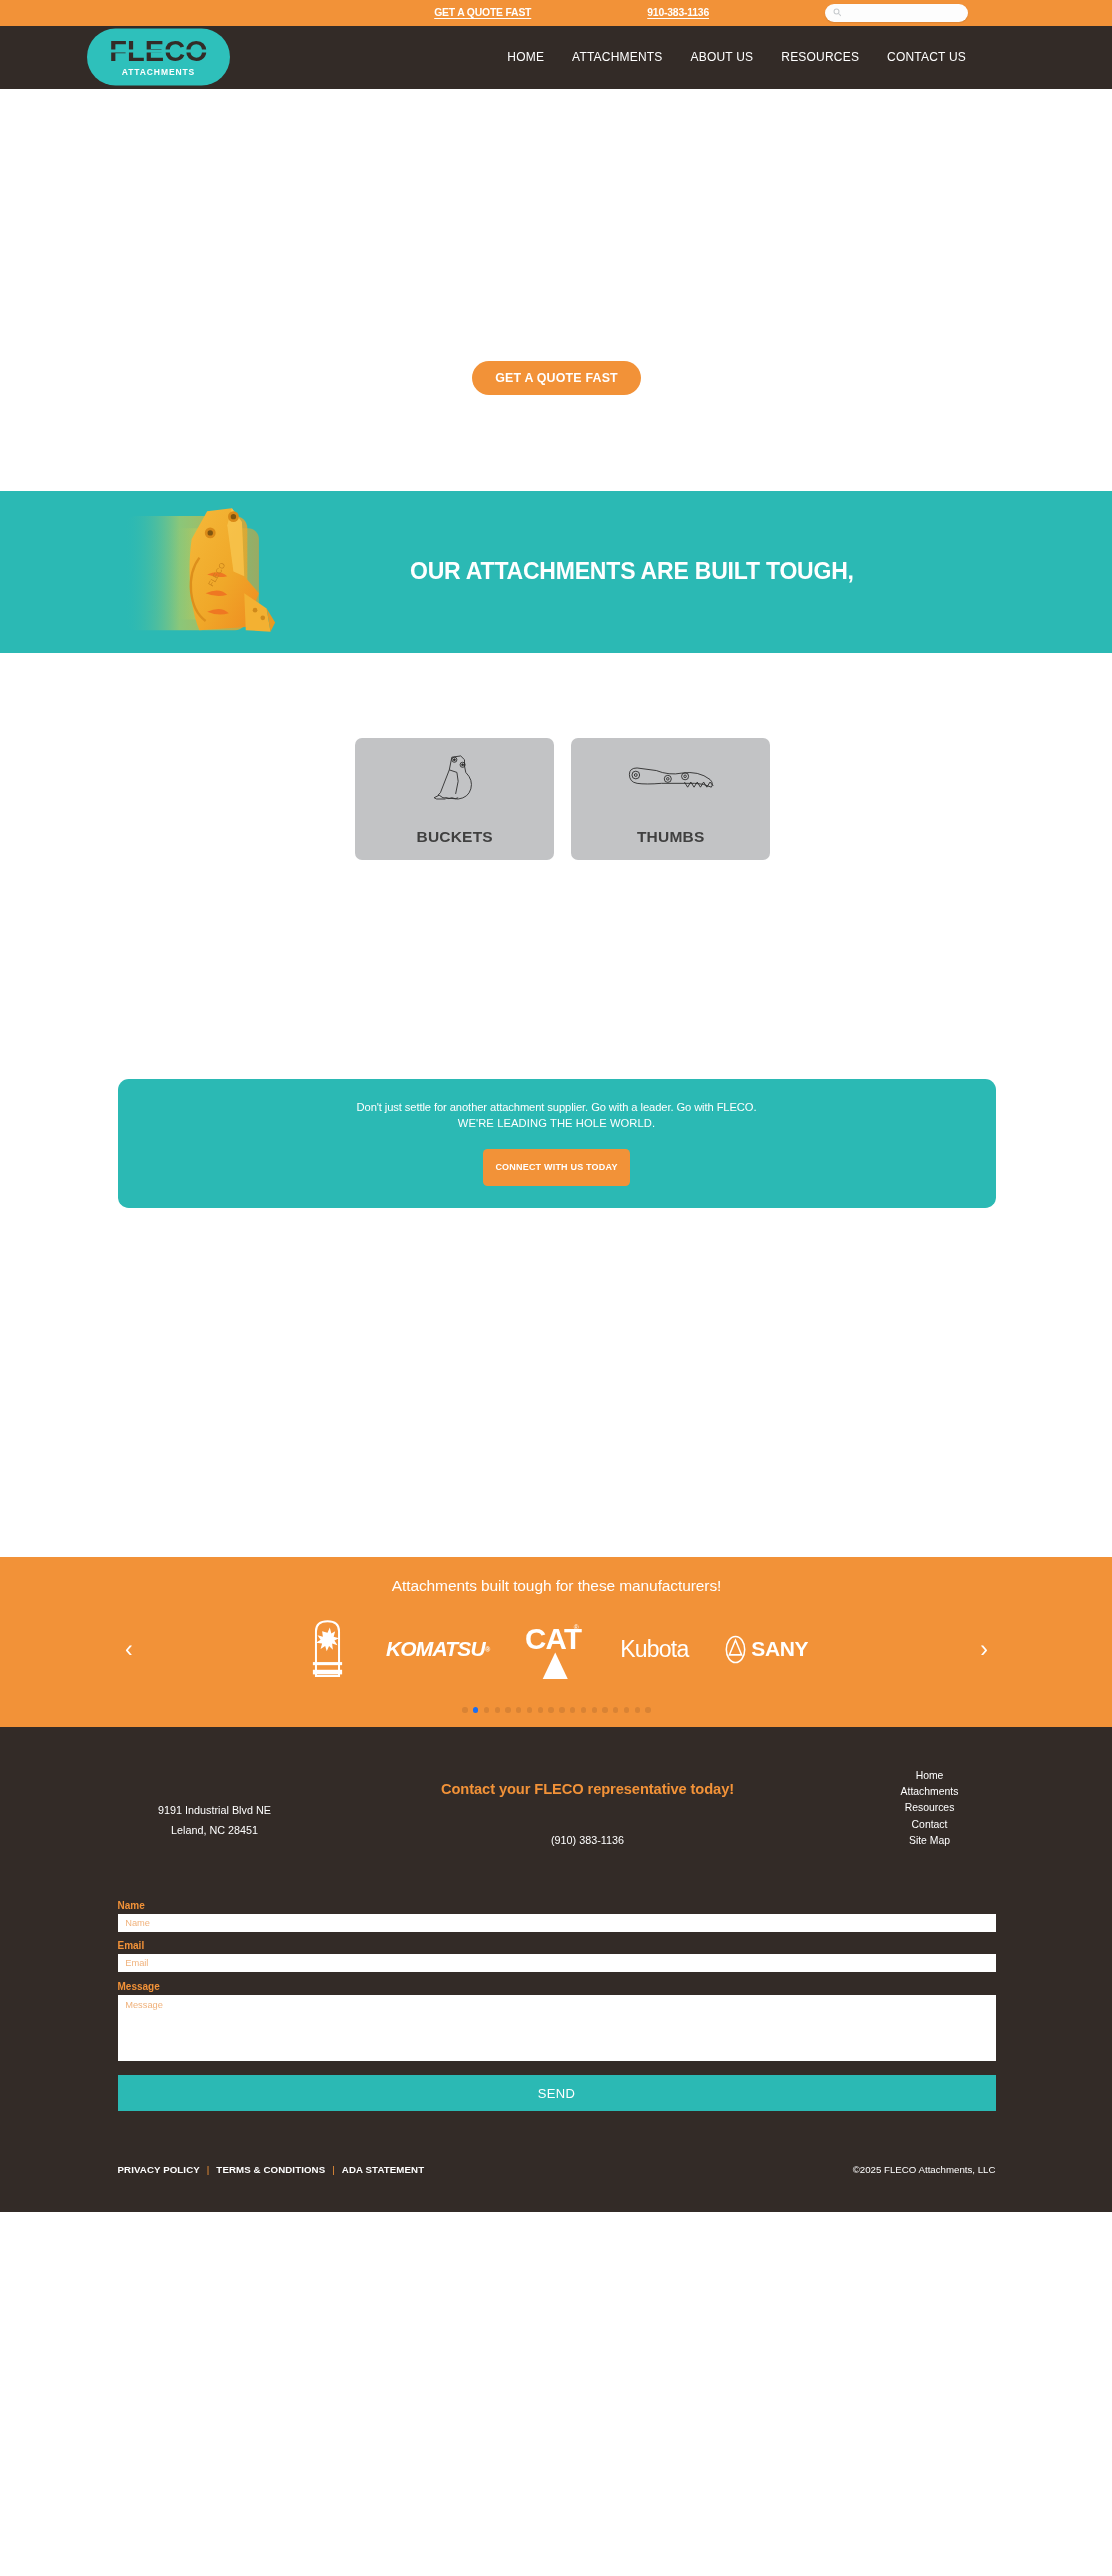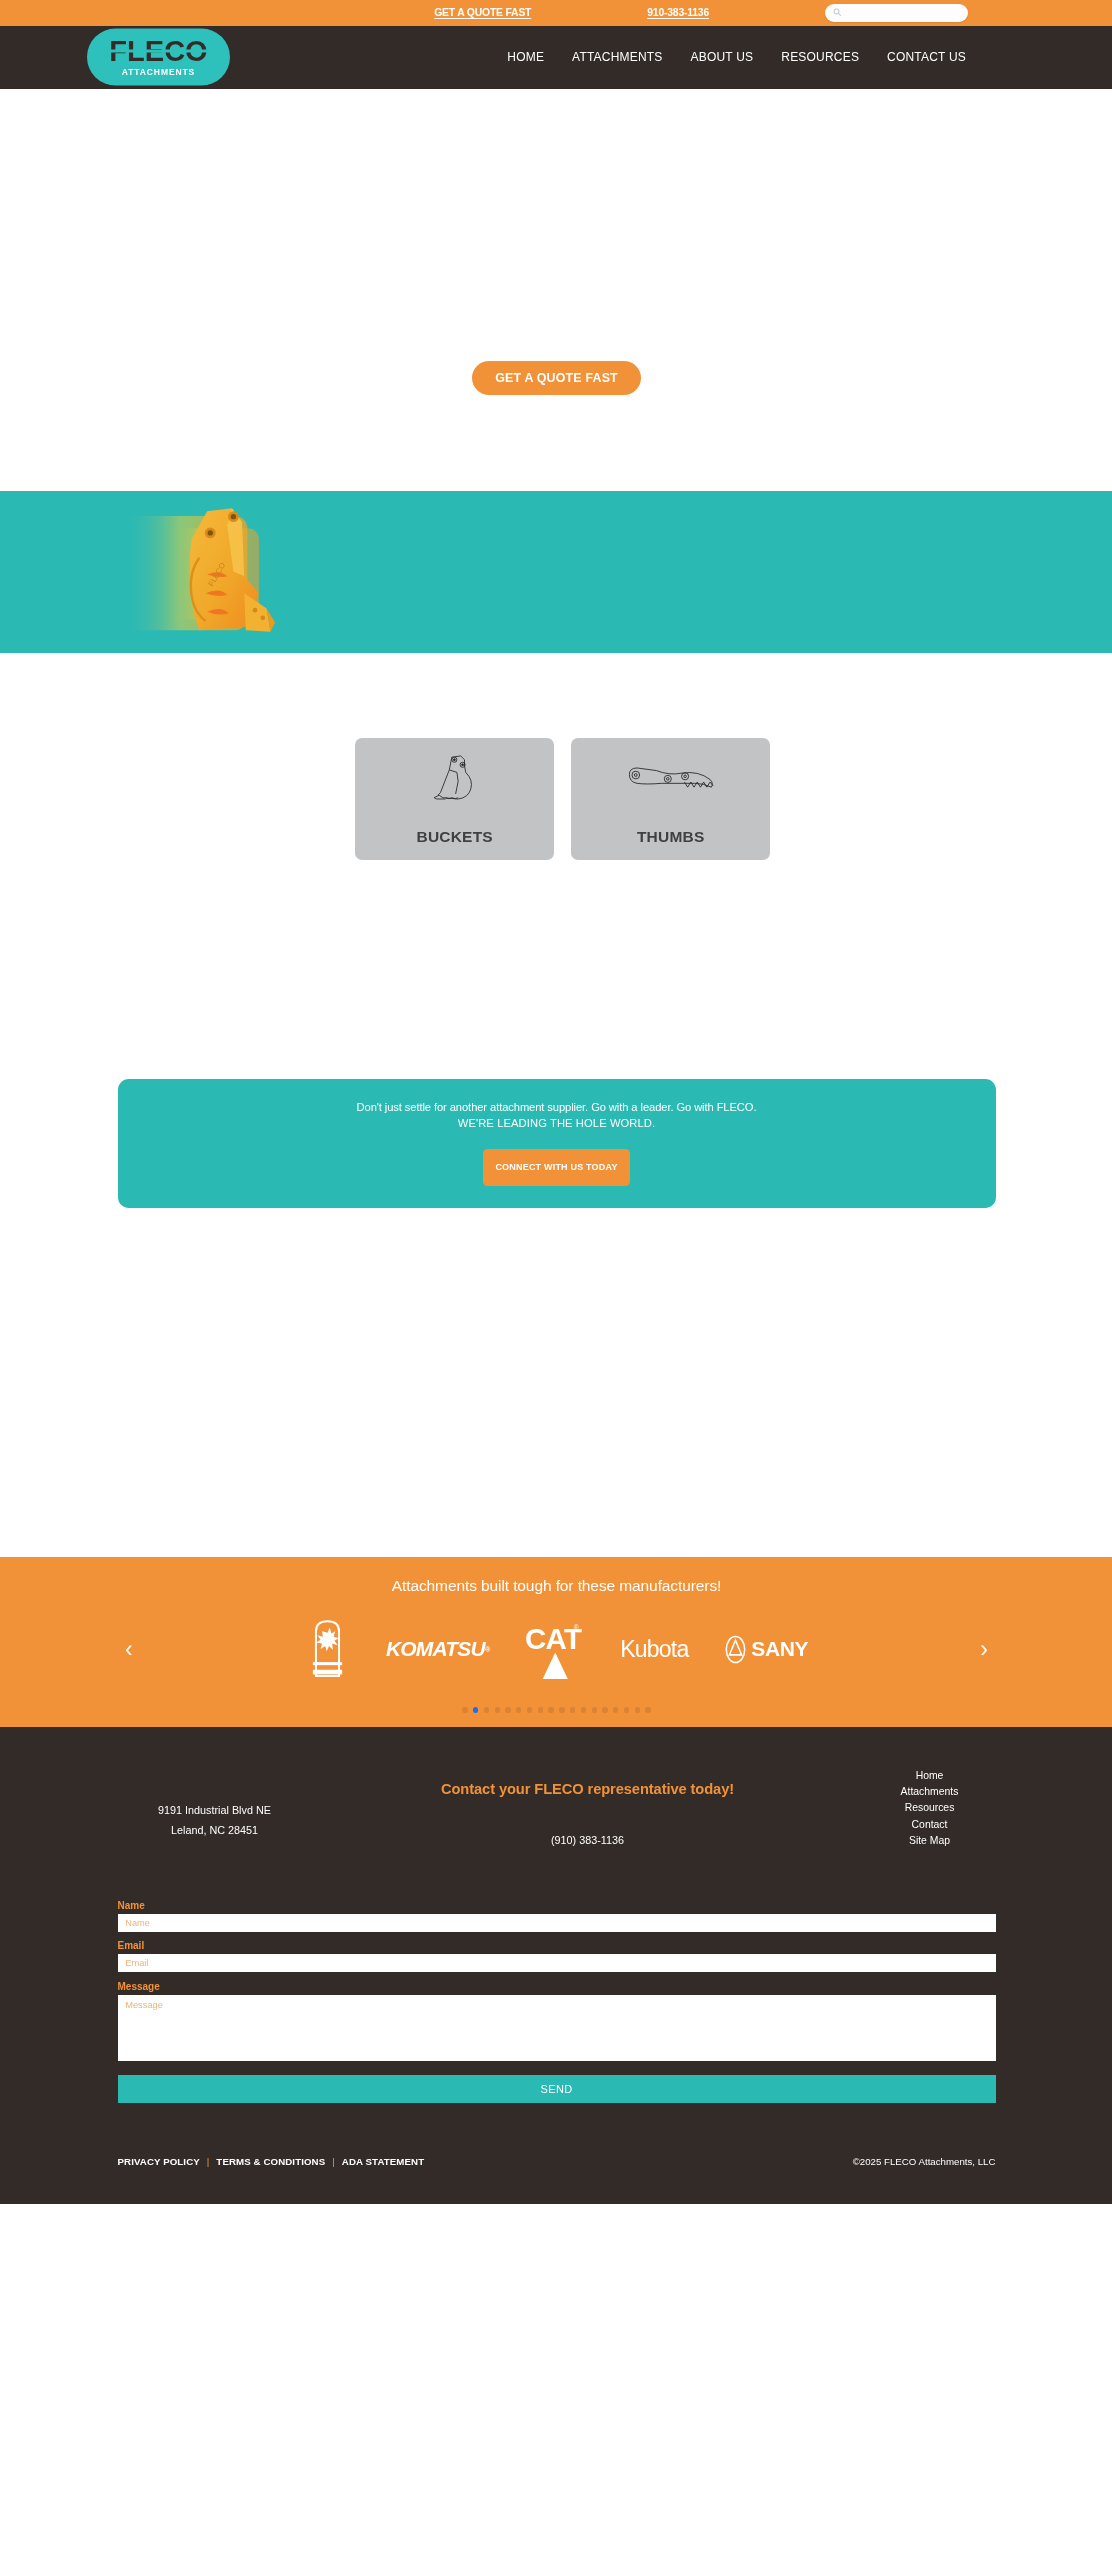--- a/index.html
+++ b/index.html
@@ -348,26 +348,26 @@
     font-size:9.3px;
     color:#333;
     padding:4.6px 7.7px;
   }
   input.field{height:18px;}
   textarea.field{height:66px;resize:none;padding-top:5.4px;}
   .field::placeholder{color:#f0b27c;}
   .field-group{margin-bottom:8.5px;}
   .btn-send{
     width:100%;
-    height:28px;
+    height:36px;
     background:#2bb9b4;
     border:none;
     color:#ffffff;
     font-family:"Liberation Sans",sans-serif;
-    font-size:11px;
+    font-size:13px;
     letter-spacing:0.3px;
     cursor:pointer;
     margin-top:3.1px;
   }
 
   .legal{
     width:878px;
     margin:53px auto 0 auto;
     display:flex;
     align-items:center;
@@ -455,20 +455,21 @@
           <path d="M118 152 q18 -8 28 2 q-14 4 -28 -2Z"></path>
         </g>
         <path d="M166 128 L195 148 L200 178 L168 176 Z" fill="#f3b132"></path>
         <path d="M195 148 L206 166 L200 178 Z" fill="#e89a22"></path>
         <circle cx="180" cy="150" r="3" fill="#cf8a1b"></circle>
           <circle cx="190" cy="160" r="3" fill="#cf8a1b"></circle>
         <text x="125" y="120" font-size="10" fill="#c9821a" font-family="Liberation Sans, sans-serif" transform="rotate(-60 125 120)">FLECO</text>
       </svg>
     </div>
     <div class="banner-text">
+      <div>OUR ATTACHMENTS ARE BUILT TOUGH,</div>
     </div>
   </section>
 
   <section class="cards-wrap">
     <div class="card">
       <div class="card-icon">
         <svg width="57" height="54" viewBox="0 0 90 84" fill="none" stroke="#2b2b2b" stroke-width="1.4">
           <path d="M40 6 L54 4 L60 10 L60 20 L62 30 Q74 42 70 56 Q66 70 50 72 L26 70 L20 66"></path>
           <path d="M40 6 L36 26 L22 62 L18 66"></path>
           <path d="M36 26 L48 30 L50 44 L46 64"></path>

